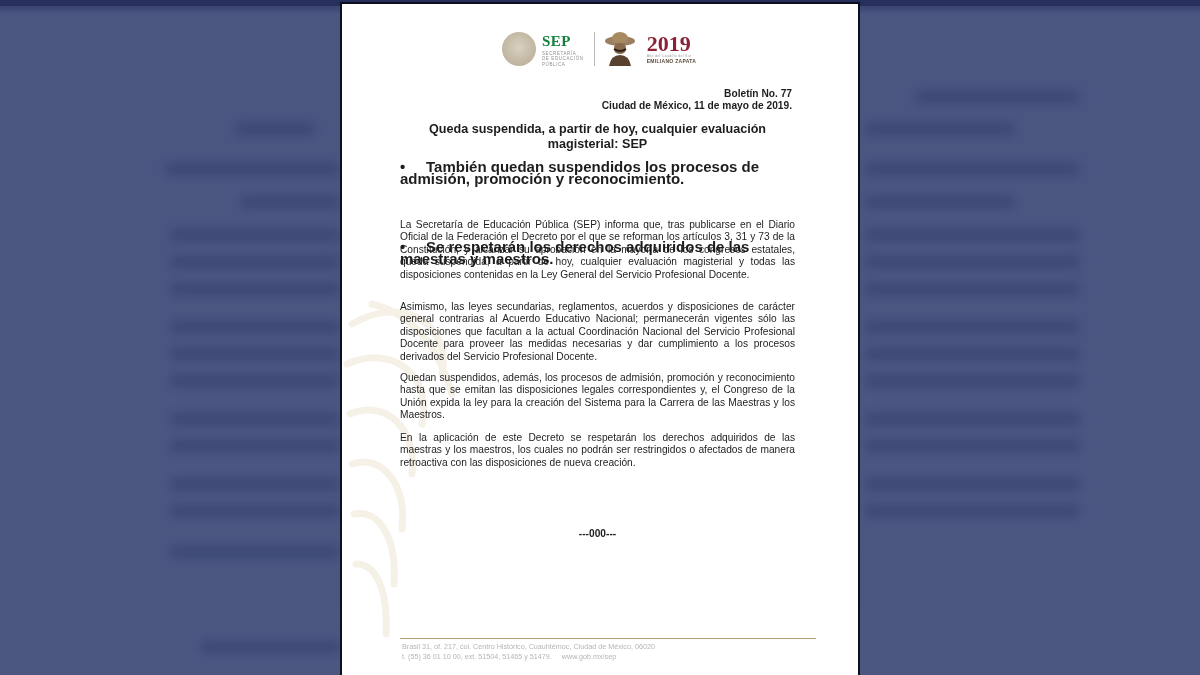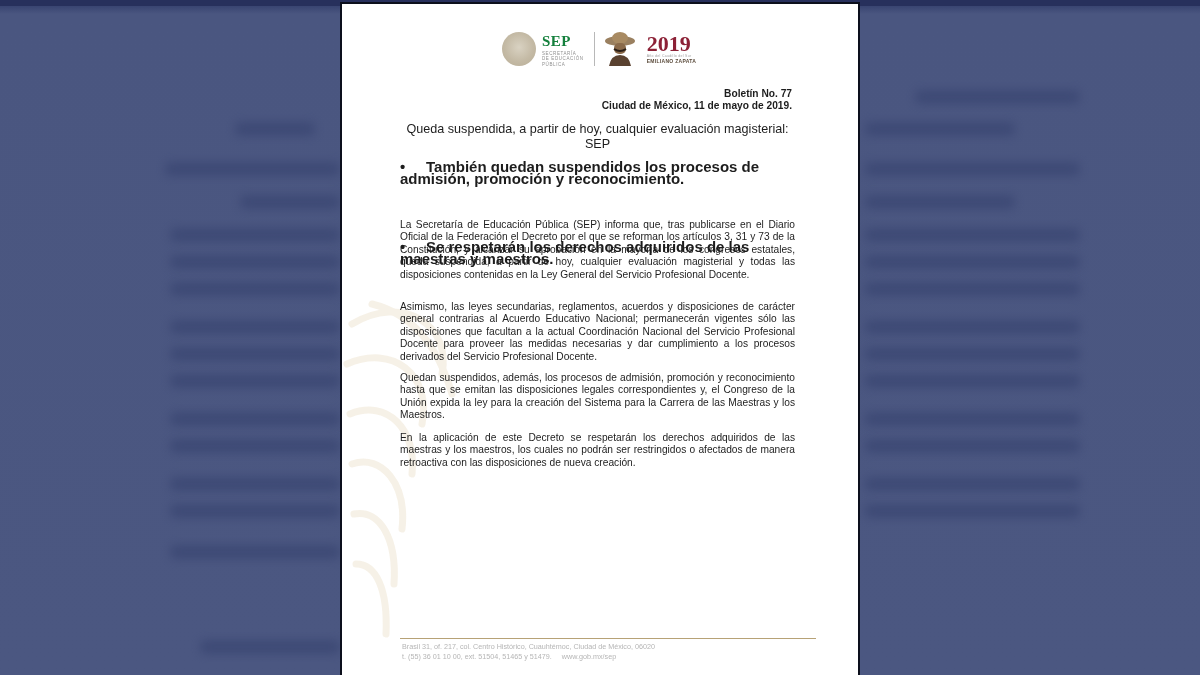--- a/index.html
+++ b/index.html
@@ -141,21 +141,21 @@
       font-size: 10.2px;
       line-height: 12.4px;
       color: #1d1d1d;
     }
     .title {
       position: absolute;
       left: 58px;
       width: 395px;
       top: 118px;
       text-align: center;
-      font-weight: normal;
+      font-weight: bold;
       font-size: 12.6px;
       line-height: 14.5px;
       color: #1d1d1d;
     }
     .bullet {
       position: absolute;
       left: 58px;
       width: 395px;
       font-weight: bold;
       font-size: 15px;
@@ -294,20 +294,21 @@
   </div>
   <div class="bullet" style="top:193px;margin-top:44px;">
     <span class="dot">•</span><span>Se respetarán los derechos adquiridos de las maestras y maestros.</span>
   </div>
 
   <p class="para" style="top:215px;margin:0;">La Secretaría de Educación Pública (SEP) informa que, tras publicarse en el Diario Oficial de la Federación el Decreto por el que se reforman los artículos 3, 31 y 73 de la Constitución, y alcanzar su aprobación en la mayoría de los congresos estatales, queda suspendida, a partir de hoy, cualquier evaluación magisterial y todas las disposiciones contenidas en la Ley General del Servicio Profesional Docente.</p>
   <p class="para" style="top:297px;margin:0;">Asimismo, las leyes secundarias, reglamentos, acuerdos y disposiciones de carácter general contrarias al Acuerdo Educativo Nacional; permanecerán vigentes sólo las disposiciones que facultan a la actual Coordinación Nacional del Servicio Profesional Docente para proveer las medidas necesarias y dar cumplimiento a los procesos derivados del Servicio Profesional Docente.</p>
   <p class="para" style="top:368px;margin:0;">Quedan suspendidos, además, los procesos de admisión, promoción y reconocimiento hasta que se emitan las disposiciones legales correspondientes y, el Congreso de la Unión expida la ley para la creación del Sistema para la Carrera de las Maestras y los Maestros.</p>
   <p class="para" style="top:428px;margin:0;">En la aplicación de este Decreto se respetarán los derechos adquiridos de las maestras y los maestros, los cuales no podrán ser restringidos o afectados de manera retroactiva con las disposiciones de nueva creación.</p>
 
+  <div class="closing">---000---</div>
 
   <div class="footer-line"></div>
   <div class="footer-text">
     <div>Brasil 31, of. 217, col. Centro Histórico, Cuauhtémoc, Ciudad de México, 06020</div>
     <div>
       <span>t. (55) 36 01 10 00, ext. 51504, 51465 y 51479.</span><span class="web">www.gob.mx/sep</span>
     </div>
   </div>
 </div>
 

